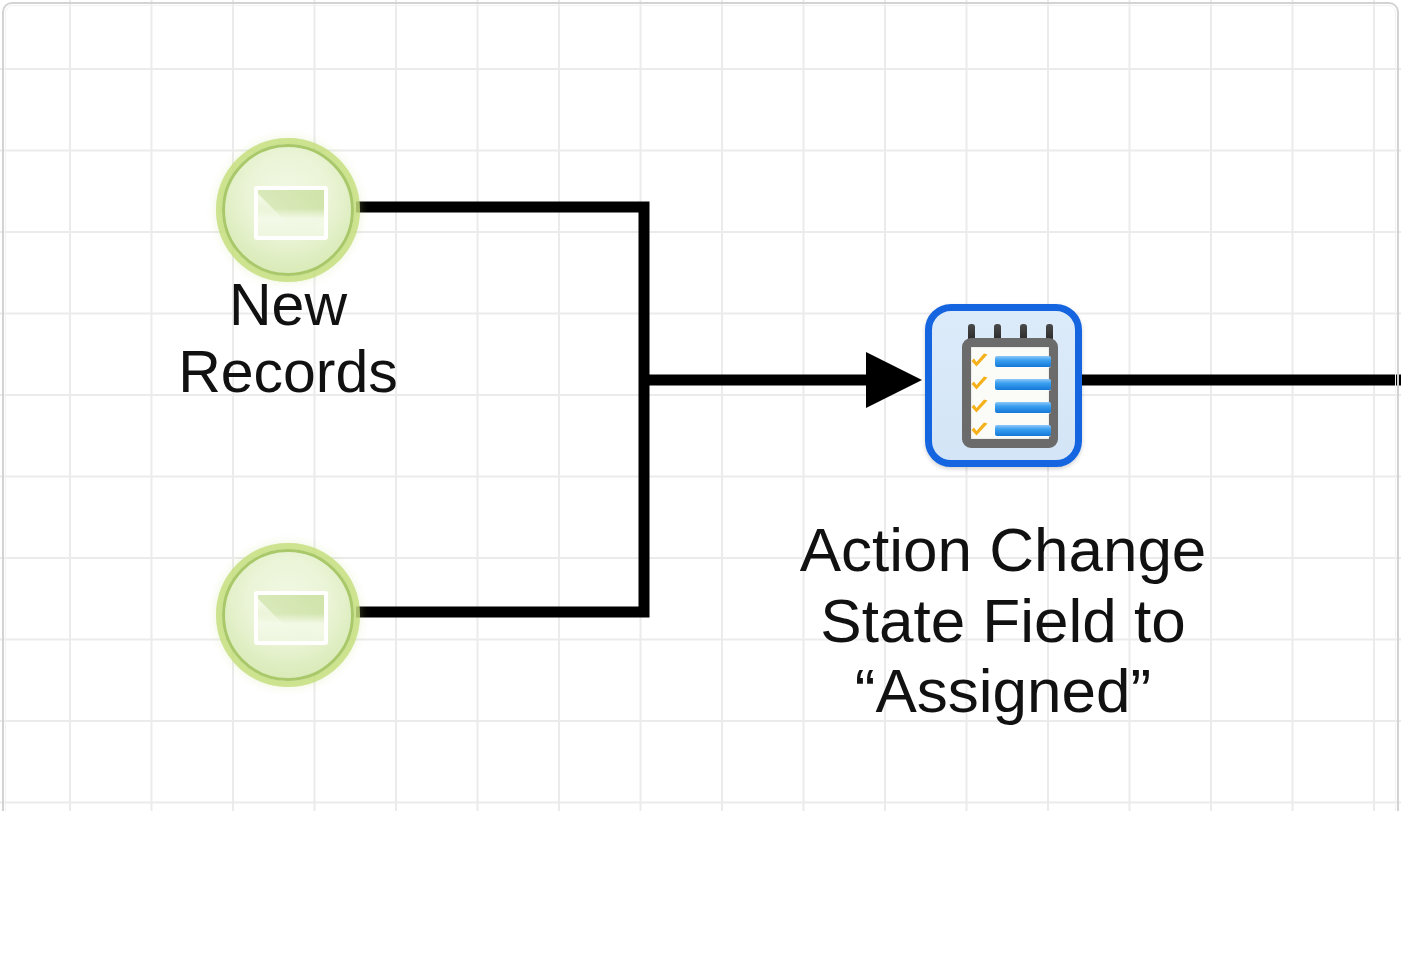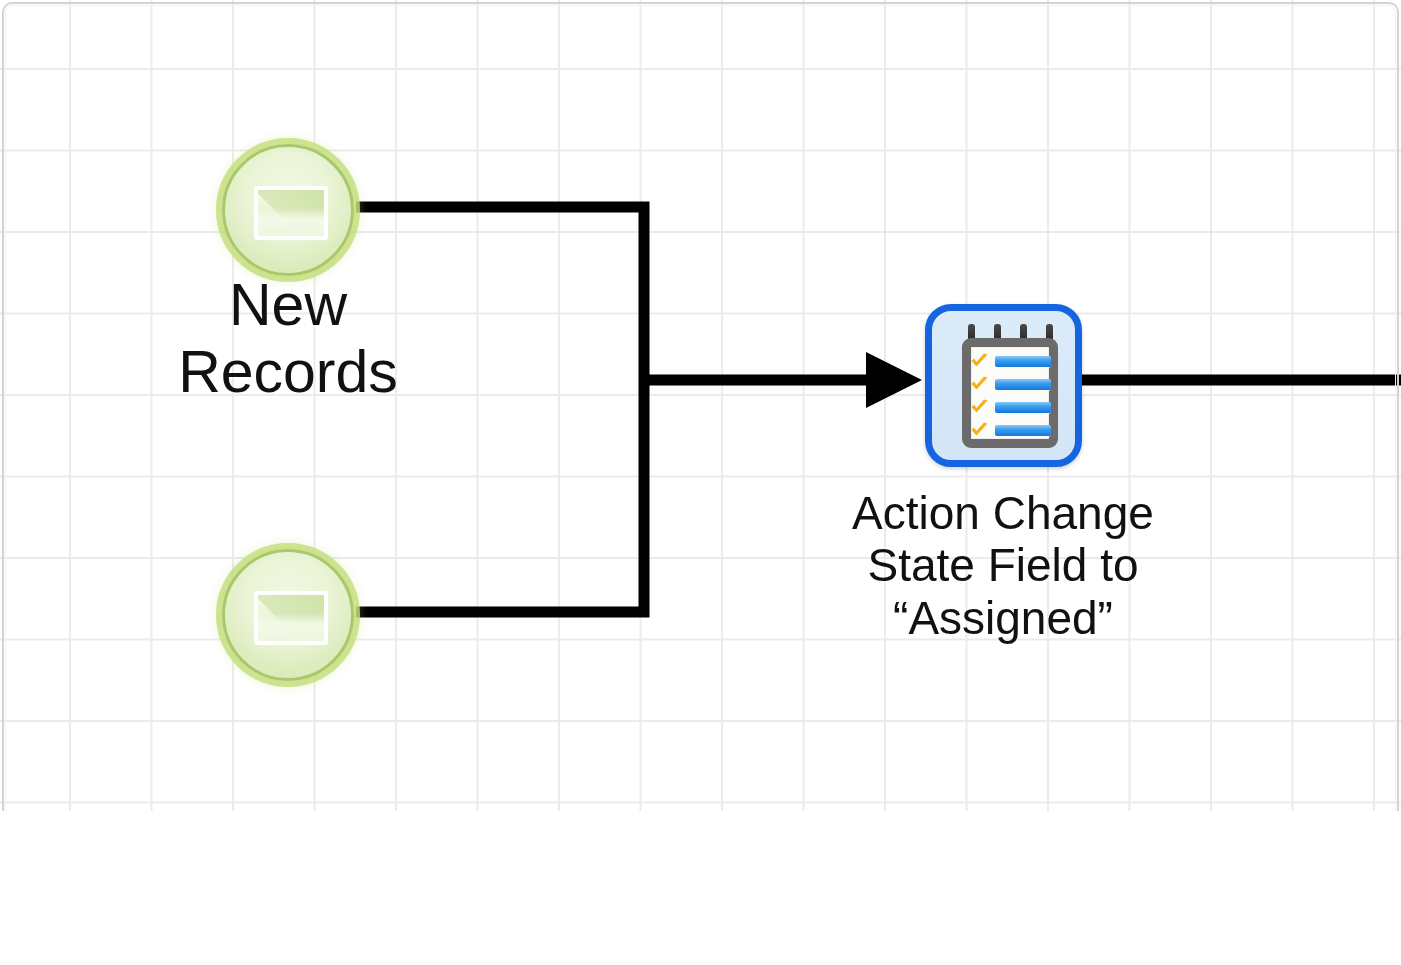--- a/index.html
+++ b/index.html
@@ -193,22 +193,23 @@
   .act-bar {
     position: absolute;
     left: 25px; top: 3px;
     width: 56px;
     height: 11px;
     border-radius: 2px;
     background: linear-gradient(to bottom, #8ec8f7 0%, #3ba0f0 38%, #1478d8 100%);
     box-shadow: 0 1px 0 rgba(255,255,255,0.5);
   }
   .label-action {
-    font-size: 46px;
+    font-size: 62px;
     width: 700px;
+    margin-top: 28px;
   }
 </style>
 </head>
 <body>
 
 <div id="canvas">
 
   <div class="grid-layer"></div>
 
   <svg class="conn-layer" width="1401" height="965" viewBox="0 0 1401 965" xmlns="http://www.w3.org/2000/svg">

